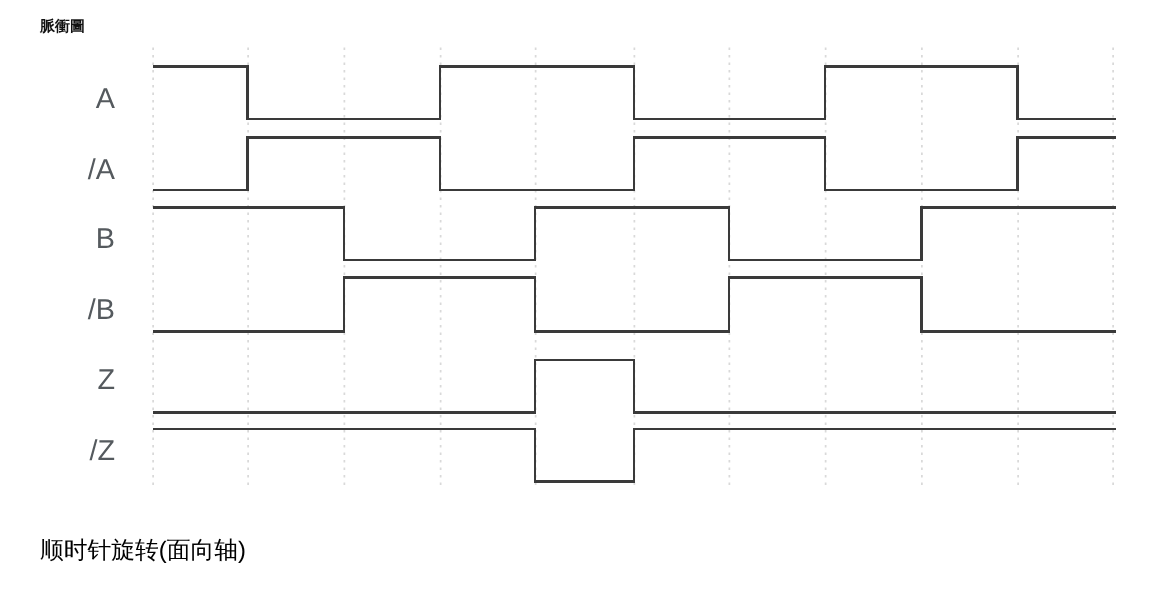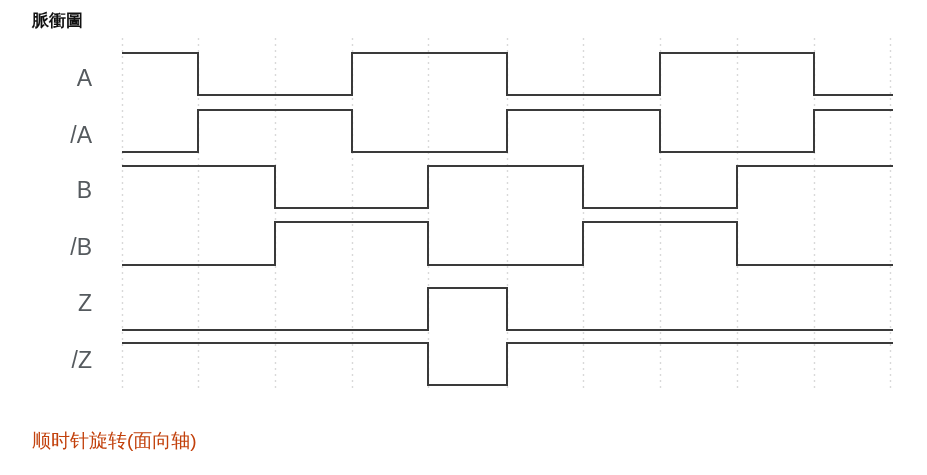--- a/index.html
+++ b/index.html
@@ -19,34 +19,34 @@
     left: 0;
     top: 0;
     width: 927px;
     height: 475px;
     background: #ffffff;
   }
   .title {
     position: absolute;
     left: 32px;
     top: 10px;
-    font-size: 17px;
+    font-size: 12px;
     font-weight: bold;
     color: #111111;
     letter-spacing: 0px;
     line-height: 22px;
     white-space: nowrap;
   }
   .caption {
     position: absolute;
     left: 32px;
     top: 428px;
     font-size: 19px;
     font-weight: normal;
-    color: #c2410c;
+    color: #000000;
     line-height: 26px;
     white-space: nowrap;
   }
   .chart {
     position: absolute;
     left: 0px;
     top: 30px;
     width: 927px;
     height: 370px;
   }

